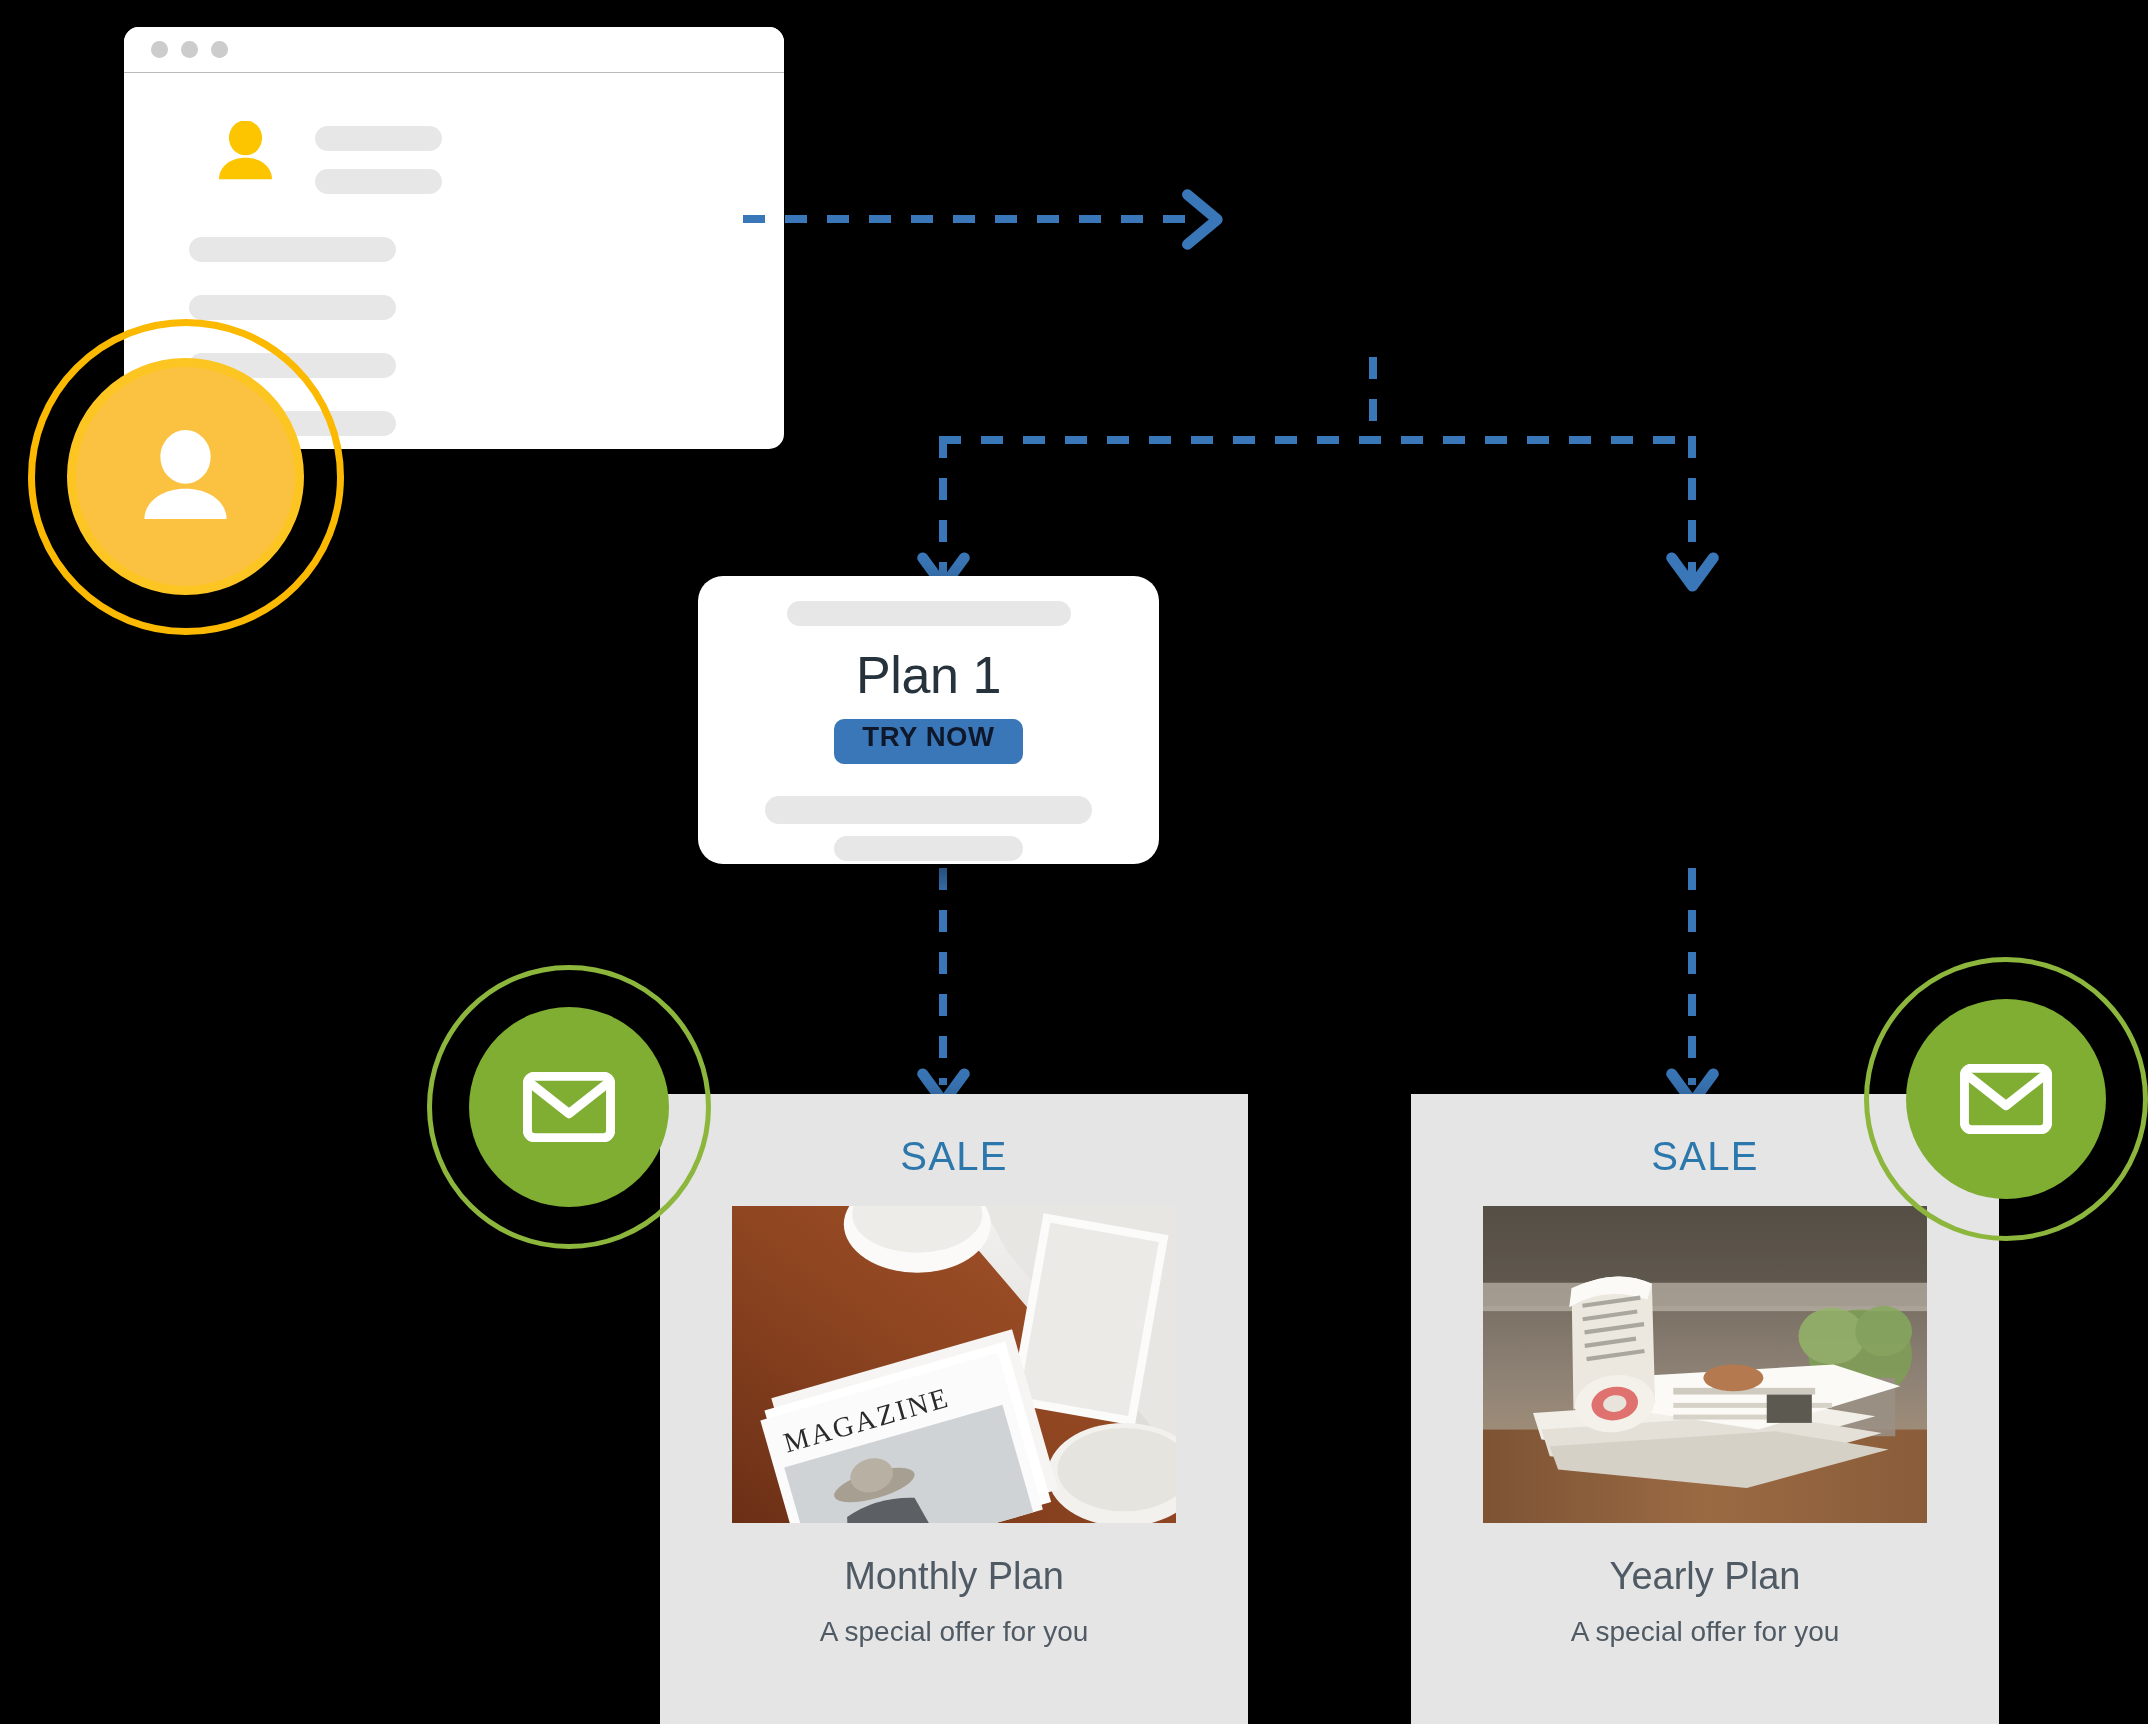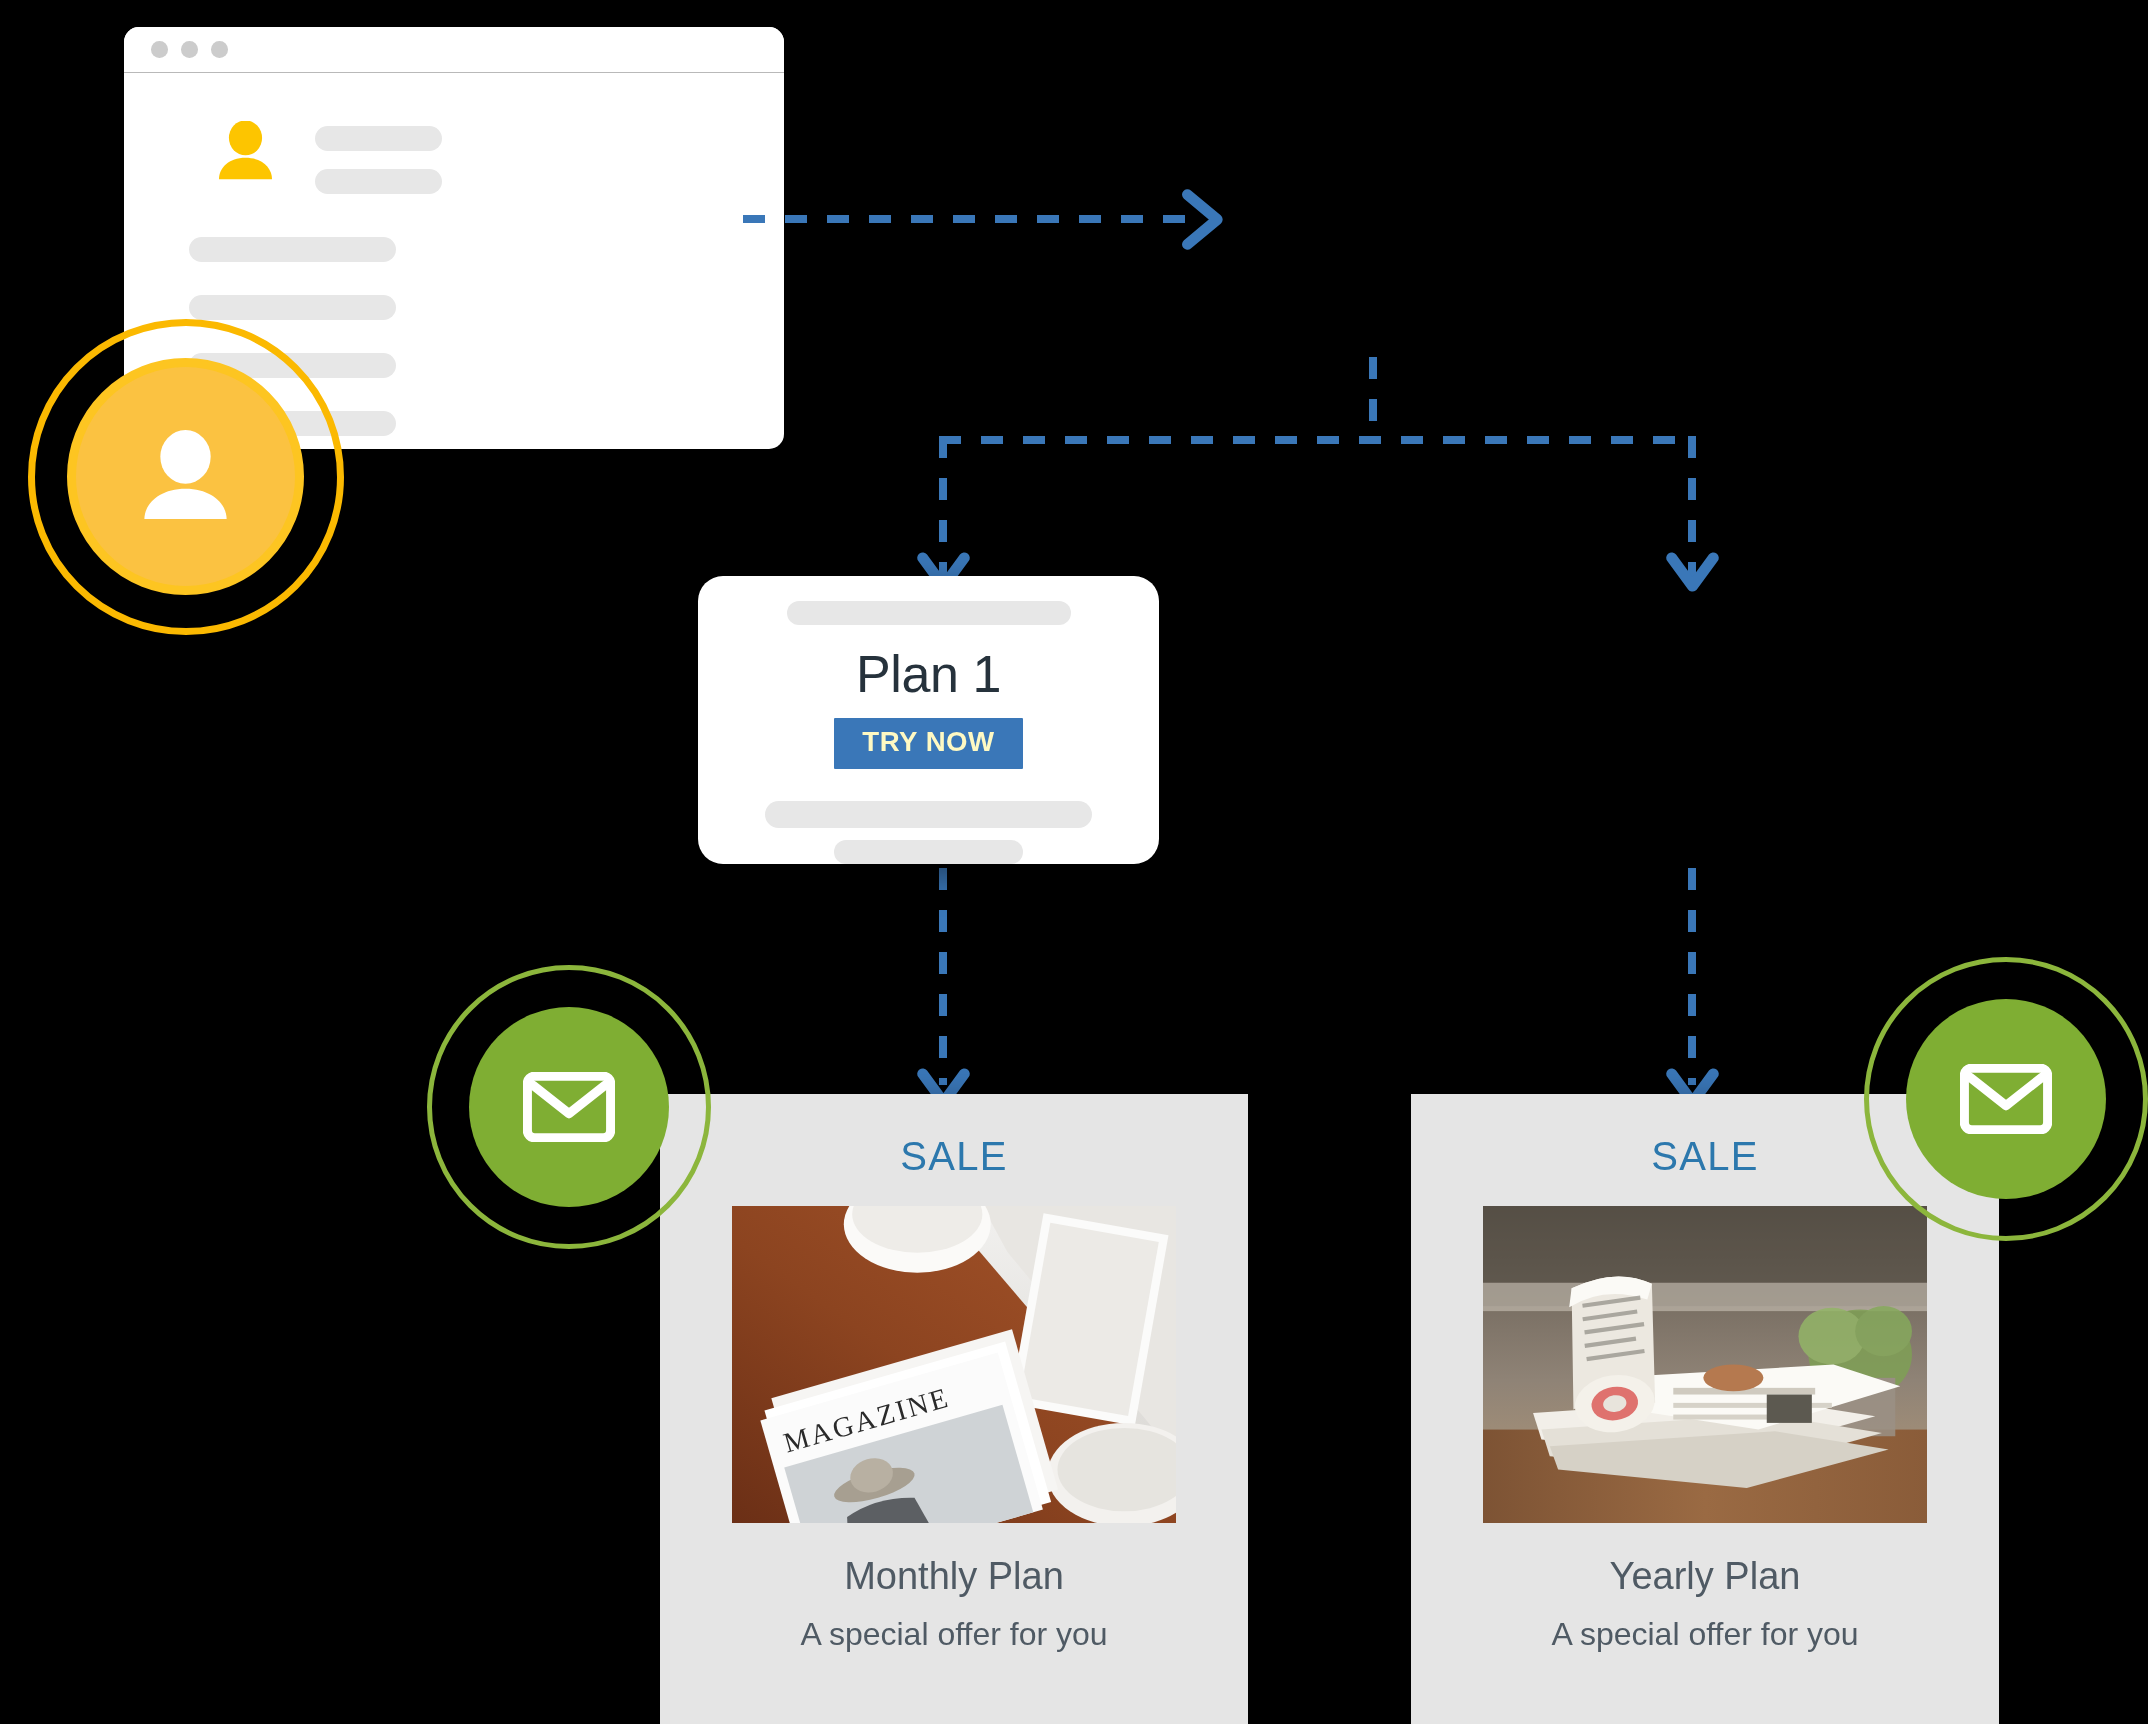--- a/index.html
+++ b/index.html
@@ -116,24 +116,24 @@
   }
   .plan-card.p1 { left: 698px;  top: 576px; }
   .plan-card.p2 { left: 1465px; top: 576px; }
   .plan-top-bar { width: 284px; height: 25px; background: #e7e7e7; border-radius: 13.4px; }
   .plan-title {
     font-size: 52px; font-weight: 400; color: #26323c;
     margin-top: 22px; line-height: 1.05; letter-spacing: -0.4px;
   }
   .plan-btn {
     margin-top: 16.7px;
-    color: #fef9c3; font-size: 27.6px; font-weight: bold;
+    color: #0f172a; font-size: 27.6px; font-weight: bold;
     letter-spacing: 0.5px;
-    padding: 8px 28px 11px 28px;
-    border: none; border-radius: 1px; cursor: pointer;
+    padding: 2px 28px 11px 28px;
+    border: none; border-radius: 10px; cursor: pointer;
     font-family: "Liberation Sans", sans-serif;
   }
   .plan-btn.blue { background: #3a77b8; }
   .plan-btn.red  { background: #e03131; }
   .plan-bot-1 {
     width: 327px; height: 28px; background: #e7e7e7;
     border-radius: 15px; margin-top: 32px;
   }
   .plan-bot-2 {
     width: 189px; height: 25px; background: #e7e7e7;
@@ -156,21 +156,21 @@
   }
   .photo {
     width: 444px; height: 317px;
     margin-top: 27px;
     position: relative; overflow: hidden;
   }
   .mail-name {
     font-size: 38px; color: #4f5a64; margin-top: 32px; font-weight: 400;
   }
   .mail-sub {
-    font-size: 32px; color: #4f5a64; margin-top: 18.4px; font-weight: 400;
+    font-size: 28px; color: #4f5a64; margin-top: 18.4px; font-weight: 400;
   }
 
   
   .conn { position: absolute; }
   .h-dash {
     height: 8.3px;
     background-image: linear-gradient(to right, #3a77b8 0 22px, transparent 22px 42px);
     background-size: 42px 8.3px;
     background-repeat: repeat-x;
   }

